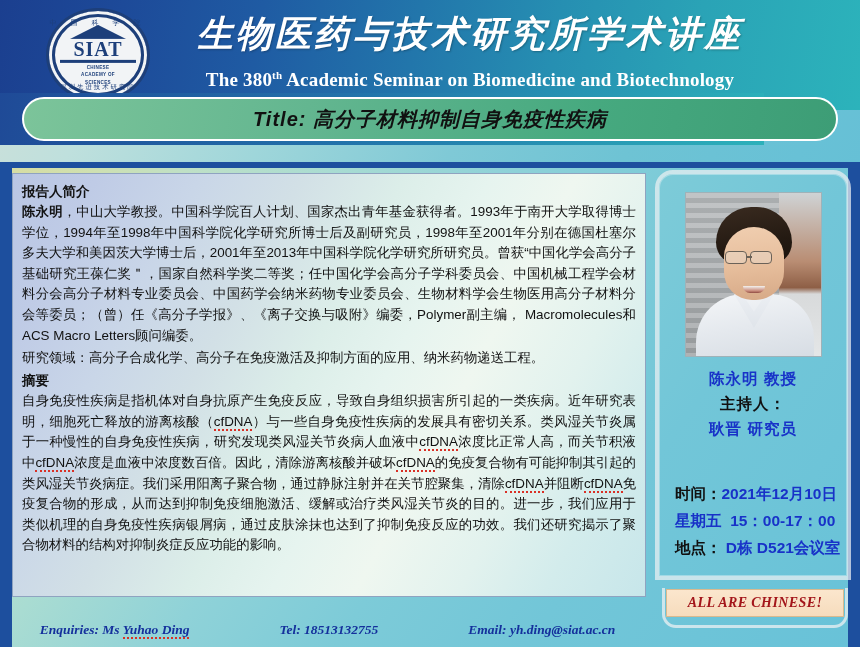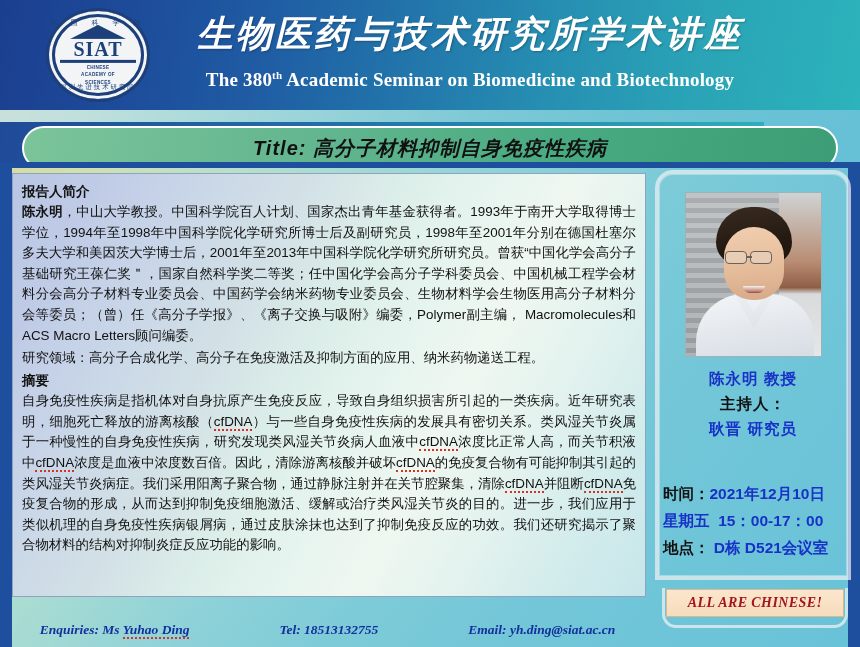--- a/index.html
+++ b/index.html
@@ -95,21 +95,21 @@
   }
   .badge-num {
     font-family: "Liberation Serif", "DejaVu Serif", serif;
     font-size: 24px; font-weight: bold; color: #ffffff;
     text-shadow: 1px 1px 2px rgba(120,80,0,.6);
     letter-spacing: .5px;
   }
 
   
   #banner-wrap {
-    position: absolute; left: 0; top: 122px; width: 764px; height: 52px;
+    position: absolute; left: 0; top: 93px; width: 764px; height: 52px;
     background: linear-gradient(100deg,#1f4a97 0%,#2272aa 45%,#2cb1ba 100%);
   }
   #banner {
     position: absolute; left: 22px; top: 4px; width: 816px; height: 44px;
     border: 2px solid #ffffff;
     border-radius: 24px;
     background: linear-gradient(100deg,#7cc49a 0%,#63b690 35%,#46a97f 70%,#3d9d76 100%);
     display: flex; align-items: center; justify-content: center;
   }
   #banner-text {
@@ -224,21 +224,21 @@
     text-align: center; font-size: 15.5px; font-weight: bold;
     color: #111; line-height: 25px; letter-spacing: 1px;
   }
   .sb-value {
     text-align: center; font-size: 15.5px; font-weight: bold;
     color: #1832c8; line-height: 25px; letter-spacing: 1px;
   }
   #sb-names { position: absolute; left: 0; top: 196px; width: 196px; }
   #sb-when {
     position: absolute; left: 0; top: 310px; width: 184px;
-    padding: 0 4px;
+    padding: 0 16px;
   }
   .when-row {
     font-size: 15.5px; font-weight: bold; line-height: 27px;
     color: #111; text-align: center; white-space: nowrap;
   }
   .when-row .v { color: #1832c8; }
   .when-row.left { text-align: left; padding-left: 4px; }
 
   
   #welcome-outer {

